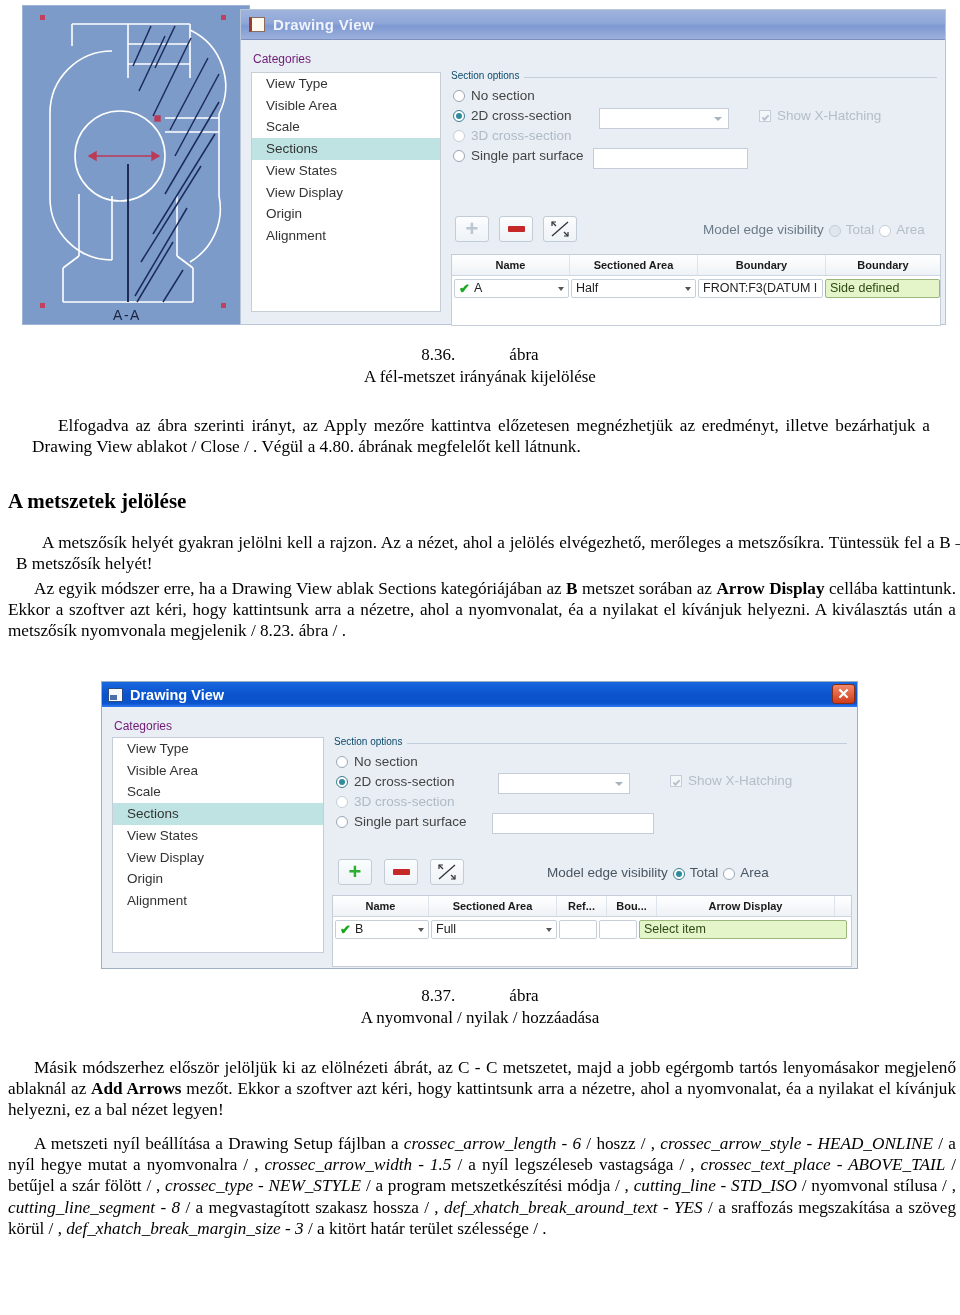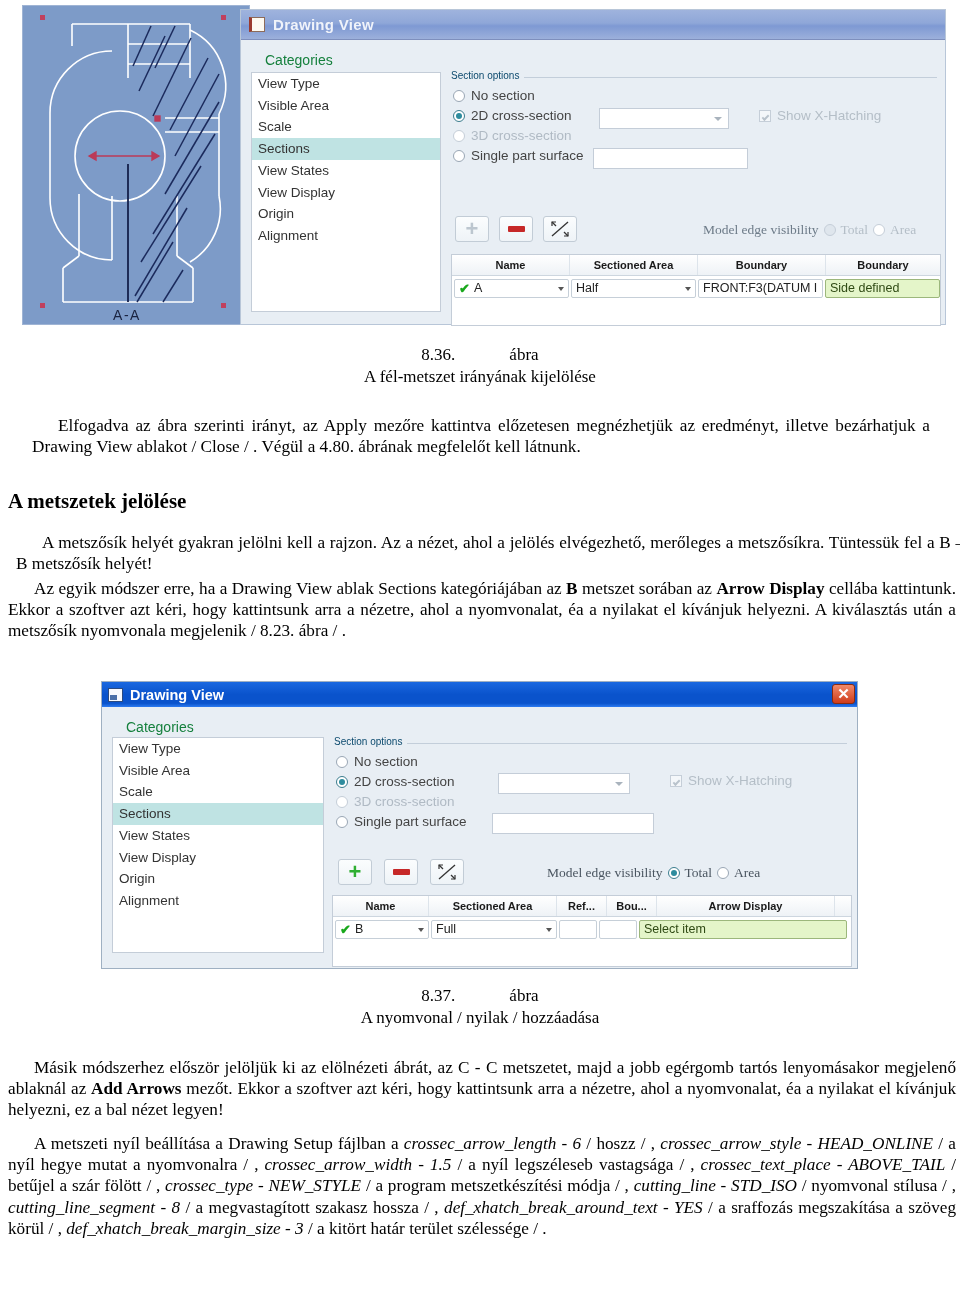--- a/index.html
+++ b/index.html
@@ -34,26 +34,26 @@
   }
   .dlg1-title .ttl { color:#f0f3fa; font-weight:bold; font-size:15px; letter-spacing:.3px; }
 
   .win-icon {
     width:16px; height:15px; background:#fdfaf2; border:1px solid #8d6b5a;
     border-left:3px solid #9b3a2f; position:relative; display:inline-block;
   }
 
   .dlg1-body { position:relative; height:286px; }
 
-  .cat-label { position:absolute; left:24px; top:12px; font-size:14px; color:#15803d; }
+  .cat-label { position:absolute; left:12px; top:12px; font-size:12px; color:#701a75; }
   .cat-box {
     position:absolute; left:10px; top:32px; width:190px; height:240px;
     background:#fff; border:1px solid #c4cdd8;
   }
-  .cat-item { font-size:13.5px; color:#333; padding:1px 6px; line-height:1.46; }
+  .cat-item { font-size:13.5px; color:#333; padding:1px 14px; line-height:1.46; }
   .cat-item.sel { background:#bfe3e3; }
 
   .sec-opts-label { position:absolute; left:210px; top:30px; font-size:10px; color:#0c4a6e; background:#e8eef4; padding-right:5px; z-index:2;}
   .sec-opts-rule { position:absolute; left:210px; top:37px; right:8px; border-top:1px solid #c3ceda; }
 
   .radio-row { position:absolute; font-size:13.5px; color:#444; display:flex; align-items:center; gap:6px; }
   .radio {
     width:12px; height:12px; border-radius:50%; border:1px solid #9aa7b5;
     background:#fff; display:inline-block; position:relative; flex:none;
   }
@@ -78,21 +78,21 @@
   .chk::after{content:"";position:absolute;left:2px;top:4px;width:5px;height:2px;border-left:2px solid #b9c3cc;border-bottom:2px solid #b9c3cc;transform:rotate(-45deg);}
 
   .tbtn {
     position:absolute; width:34px; height:26px; border:1px solid #c2ccd6; border-radius:3px;
     background:linear-gradient(to bottom,#fbfdfe,#eef3f7); display:flex; align-items:center; justify-content:center;
   }
   .plus-grey { color:#bcc6cf; font-size:22px; font-weight:bold; line-height:1; }
   .plus-green { color:#2faf32; font-size:22px; font-weight:bold; line-height:1; }
   .minus-red { width:17px; height:6px; background:#c62828; border-radius:1px; }
 
-  .mev { position:absolute; font-size:13.5px; display:flex; align-items:center; gap:5px;font-family:Liberation Serif, serif; }
+  .mev { position:absolute; font-size:13.5px; display:flex; align-items:flex-end; gap:5px; }
 
   .grid {
     position:absolute; background:#fff; border:1px solid #c4cdd8;
   }
   .grid-head { display:flex; height:21px; background:linear-gradient(to bottom,#ffffff,#eef2f6); border-bottom:1px solid #cdd6df; }
   .grid-head div {
     font-size:11px; font-weight:bold; color:#1a1a1a; display:flex; align-items:center; justify-content:center;
     border-right:1px solid #dde4eb; height:100%;
   }
   .grid-row { display:flex; height:22px; align-items:center; padding:2px 0 0 2px; gap:2px; }

